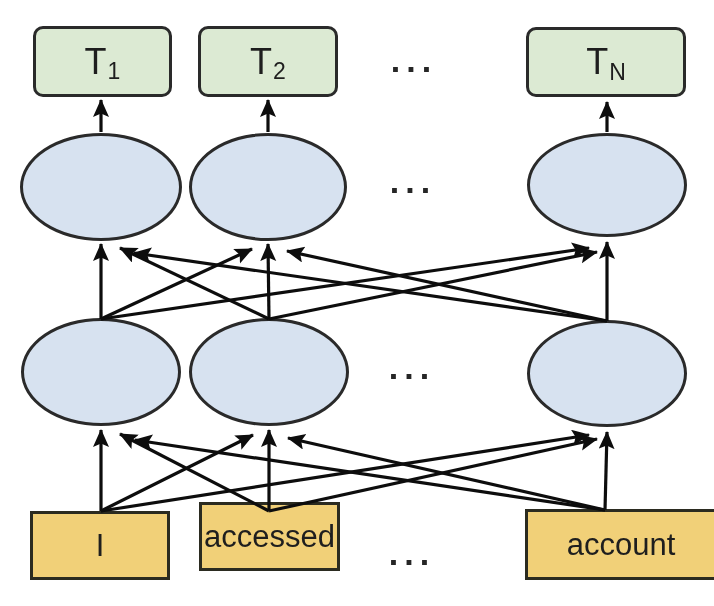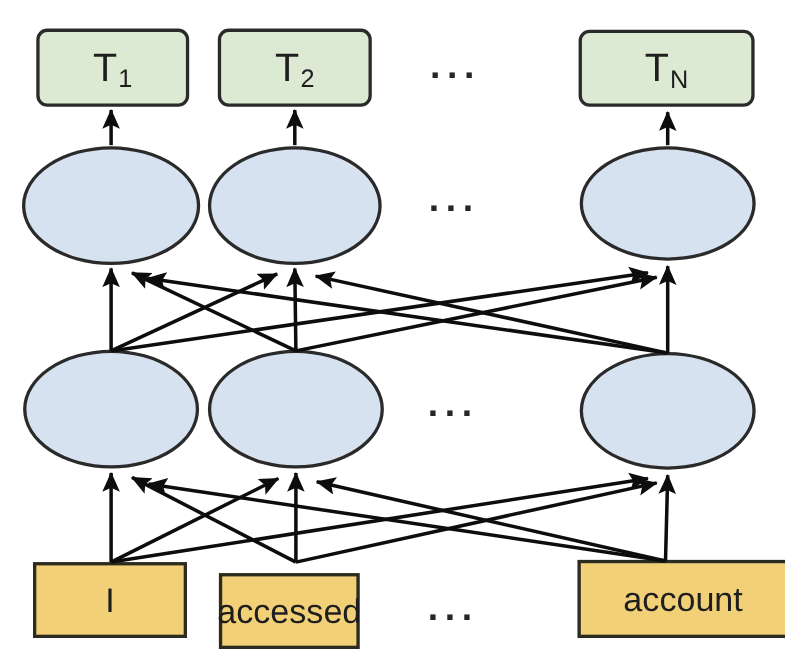--- a/index.html
+++ b/index.html
@@ -56,21 +56,21 @@
   <div class="node ellipse" style="left:189px;top:133px;width:158px;height:108px"></div>
   <div class="node ellipse" style="left:527px;top:133px;width:160px;height:104px"></div>
 
   <div class="node ellipse" style="left:21px;top:318px;width:160px;height:108px"></div>
   <div class="node ellipse" style="left:189px;top:318px;width:160px;height:108px"></div>
   <div class="node ellipse" style="left:527px;top:320px;width:160px;height:107px"></div>
 
   <div class="node ibox" style="left:30px;top:511px;width:140px;height:69px">
     <span>I</span>
   </div>
-  <div class="node ibox" style="left:199px;top:521px;width:128px;height:69px">
+  <div class="node ibox" style="left:199px;top:502px;width:141px;height:69px">
     <span>accessed</span>
   </div>
   <div class="node ibox" style="left:525px;top:509px;width:192px;height:71px">
     <span>account</span>
   </div>
 
   <span class="dots" style="left:414px;top:43px">...</span>
   <span class="dots" style="left:413px;top:164px">...</span>
   <span class="dots" style="left:412px;top:350px">...</span>
   <span class="dots" style="left:412px;top:536px">...</span>

